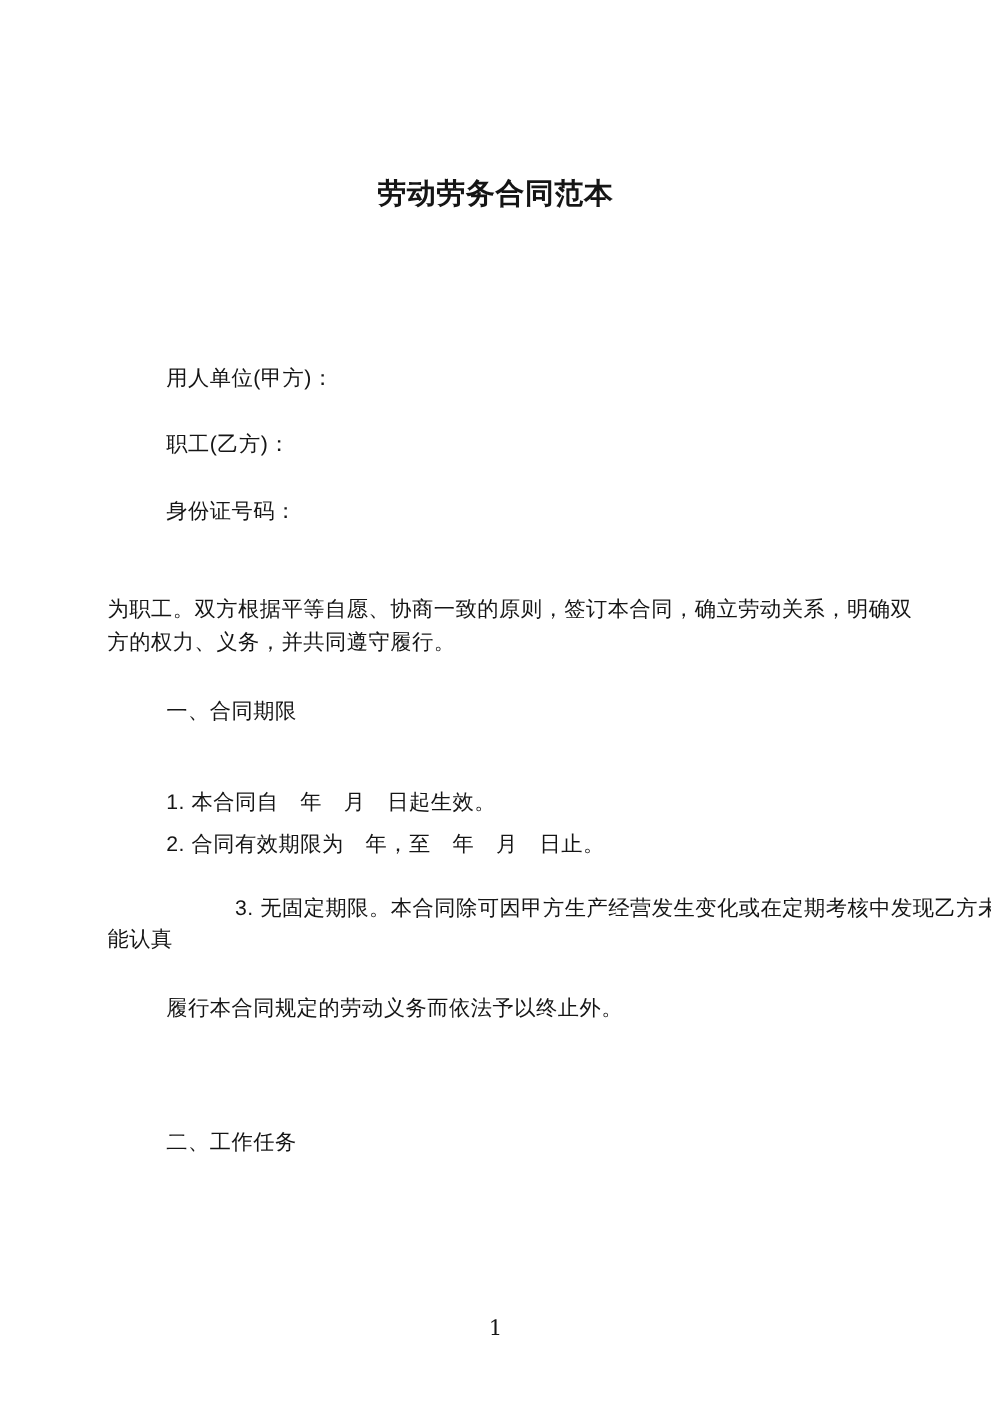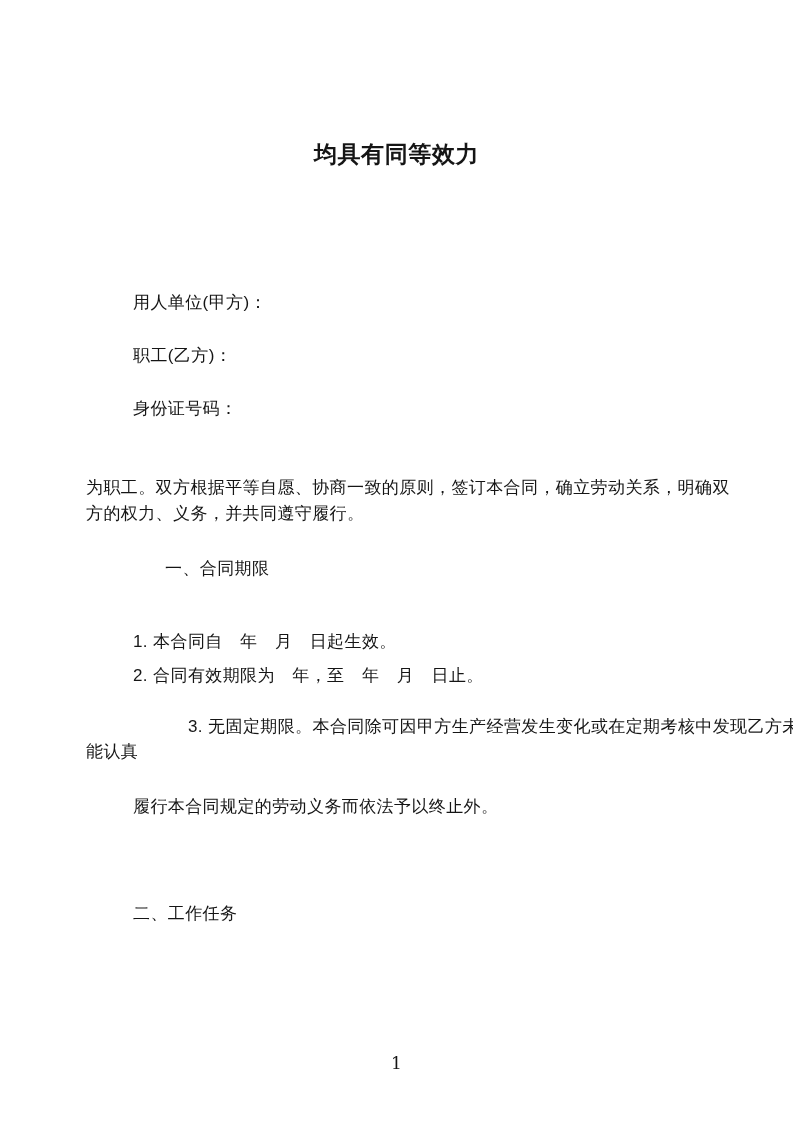--- a/index.html
+++ b/index.html
@@ -47,36 +47,36 @@
     .indent   { left: 133px; }  
     .margin   { left: 86px; }   
     .indent-sp{ left: 140px; }  
     
     .y-employer  { top: 292px; }
     .y-employee  { top: 345px; }
     .y-idnum     { top: 398px; }
     .y-intro1    { top: 451px; }
     .y-intro2    { top: 477px; }
     .y-intro3    { top: 503px; }
-    .y-h1        { top: 558px; margin-left: 32px; }
+    .y-h1        { top: 558px; }
     .y-c1        { top: 611px; margin-top: 20px; }
     .y-c2        { top: 665px; }
     .y-c3a       { top: 716px; margin-left: 48px; }
     .y-c3b       { top: 741px; }
     .y-c3c       { top: 796px; }
     .y-c4        { top: 850px; }
     .y-h2        { top: 903px; }
     .y-s2a       { top: 956px; }
   </style>
 </head>
 <body>
 
 <div class="page">
 
-  <div class="doc-title">均具有同等效力</div>
+  <div class="doc-title">劳动劳务合同范本</div>
 
   <div class="line indent y-employer">用人单位(甲方)：</div>
 
   <div class="line indent y-employee">职工(乙方)：</div>
 
   <div class="line indent y-idnum">身份证号码：</div>
 
 
   <div class="line margin y-intro3">方的权力、义务，并共同遵守履行。</div>
 

